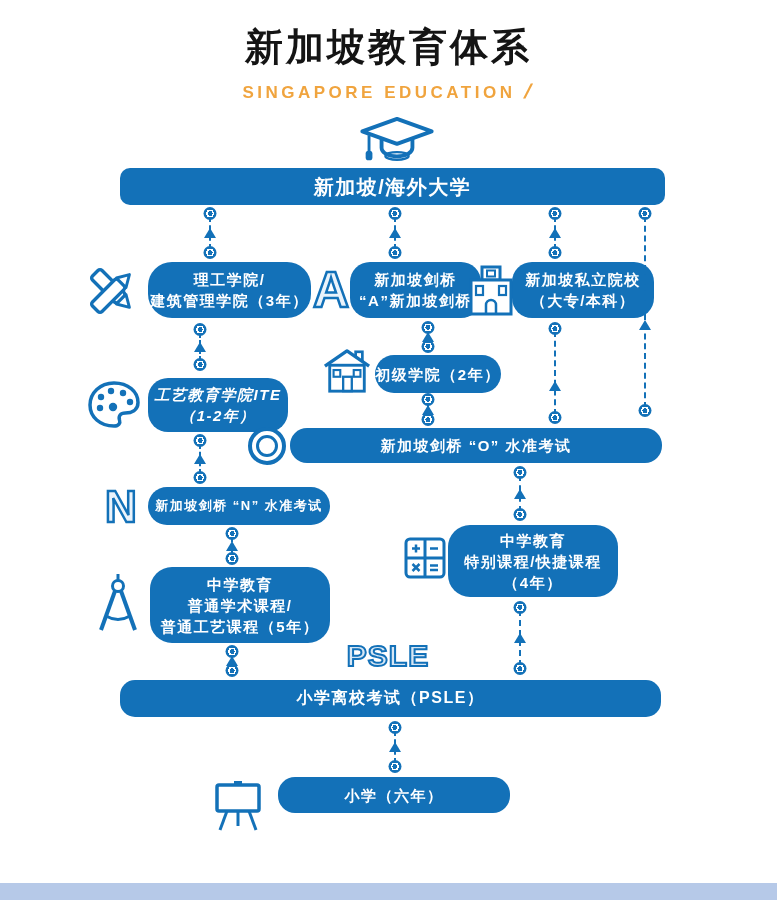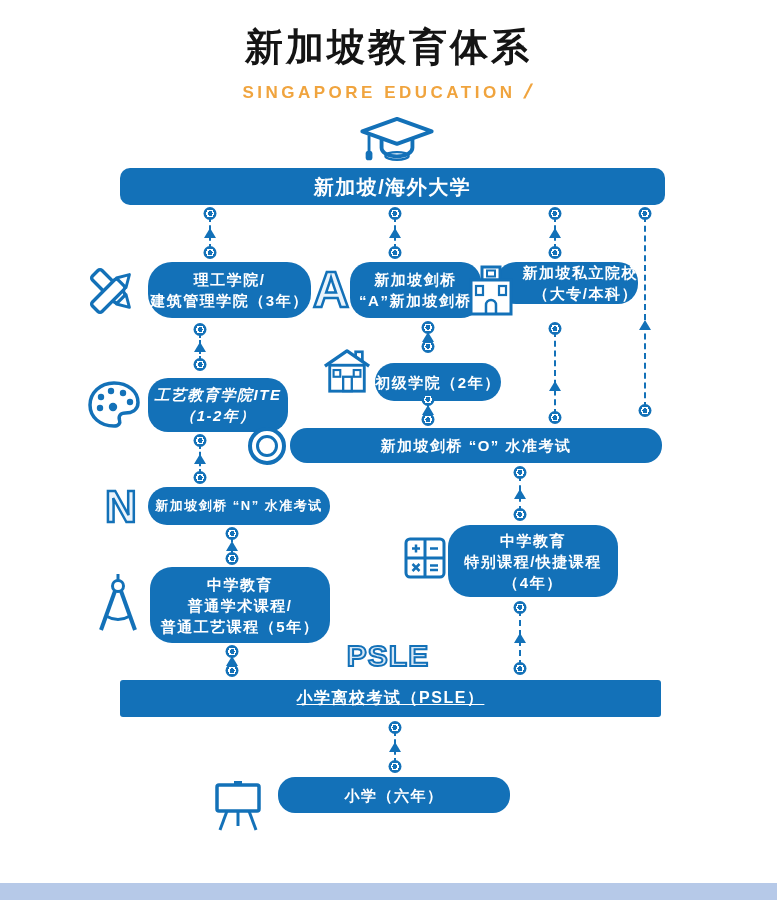--- a/index.html
+++ b/index.html
@@ -58,26 +58,26 @@
   <div class="box" style="left:148px;top:262px;width:163px;height:56px;border-radius:24px;font-size:15px;">
     <span class="ln">理工学院/</span>
     <span class="ln">建筑管理学院（3年）</span>
   </div>
 
   <div class="box" style="left:350px;top:262px;width:131px;height:56px;border-radius:20px;font-size:15px;">
     <span class="ln">新加坡剑桥</span>
     <span class="ln">“A”新加坡剑桥</span>
   </div>
 
-  <div class="box" style="left:496px;top:262px;width:142px;height:42px;border-radius:20px;font-size:15px;align-items:flex-end;">
+  <div class="box" style="left:512px;top:262px;width:142px;height:56px;border-radius:20px;font-size:15px;">
     <span class="ln">新加坡私立院校</span>
     <span class="ln">（大专/本科）</span>
   </div>
 
-  <div class="box" style="left:375px;top:355px;width:126px;height:38px;border-radius:19px;font-size:15px;margin-top:8px;">
+  <div class="box" style="left:375px;top:355px;width:126px;height:38px;border-radius:19px;font-size:15px;">
     <span class="ln">初级学院（2年）</span>
   </div>
 
   <div class="box" style="left:148px;top:378px;width:140px;height:54px;border-radius:20px;font-size:15px;font-style:italic;">
     <span class="ln">工艺教育学院ITE</span>
     <span class="ln">（1-2年）</span>
   </div>
 
   <div class="box" style="left:290px;top:428px;width:372px;height:35px;border-radius:17px;font-size:15px;">
     <span class="ln">新加坡剑桥 “O” 水准考试</span>
@@ -92,21 +92,21 @@
     <span class="ln">特别课程/快捷课程</span>
     <span class="ln">（4年）</span>
   </div>
 
   <div class="box" style="left:150px;top:567px;width:180px;height:76px;border-radius:22px;font-size:15px;">
     <span class="ln">中学教育</span>
     <span class="ln">普通学术课程/</span>
     <span class="ln">普通工艺课程（5年）</span>
   </div>
 
-  <div class="box" style="left:120px;top:680px;width:541px;height:37px;border-radius:3px;font-size:16px;text-decoration:underline;">
+  <div class="box" style="left:120px;top:680px;width:541px;height:37px;border-radius:15px;font-size:16px;">
     <span class="ln">小学离校考试（PSLE）</span>
   </div>
 
   <div class="box" style="left:278px;top:777px;width:232px;height:36px;border-radius:17px;font-size:15px;">
     <span class="ln">小学（六年）</span>
   </div>
 
   <div class="conn" style="left:203px;top:207px;height:52px;">
     <span class="dash"></span>
       <span class="node top"></span>

